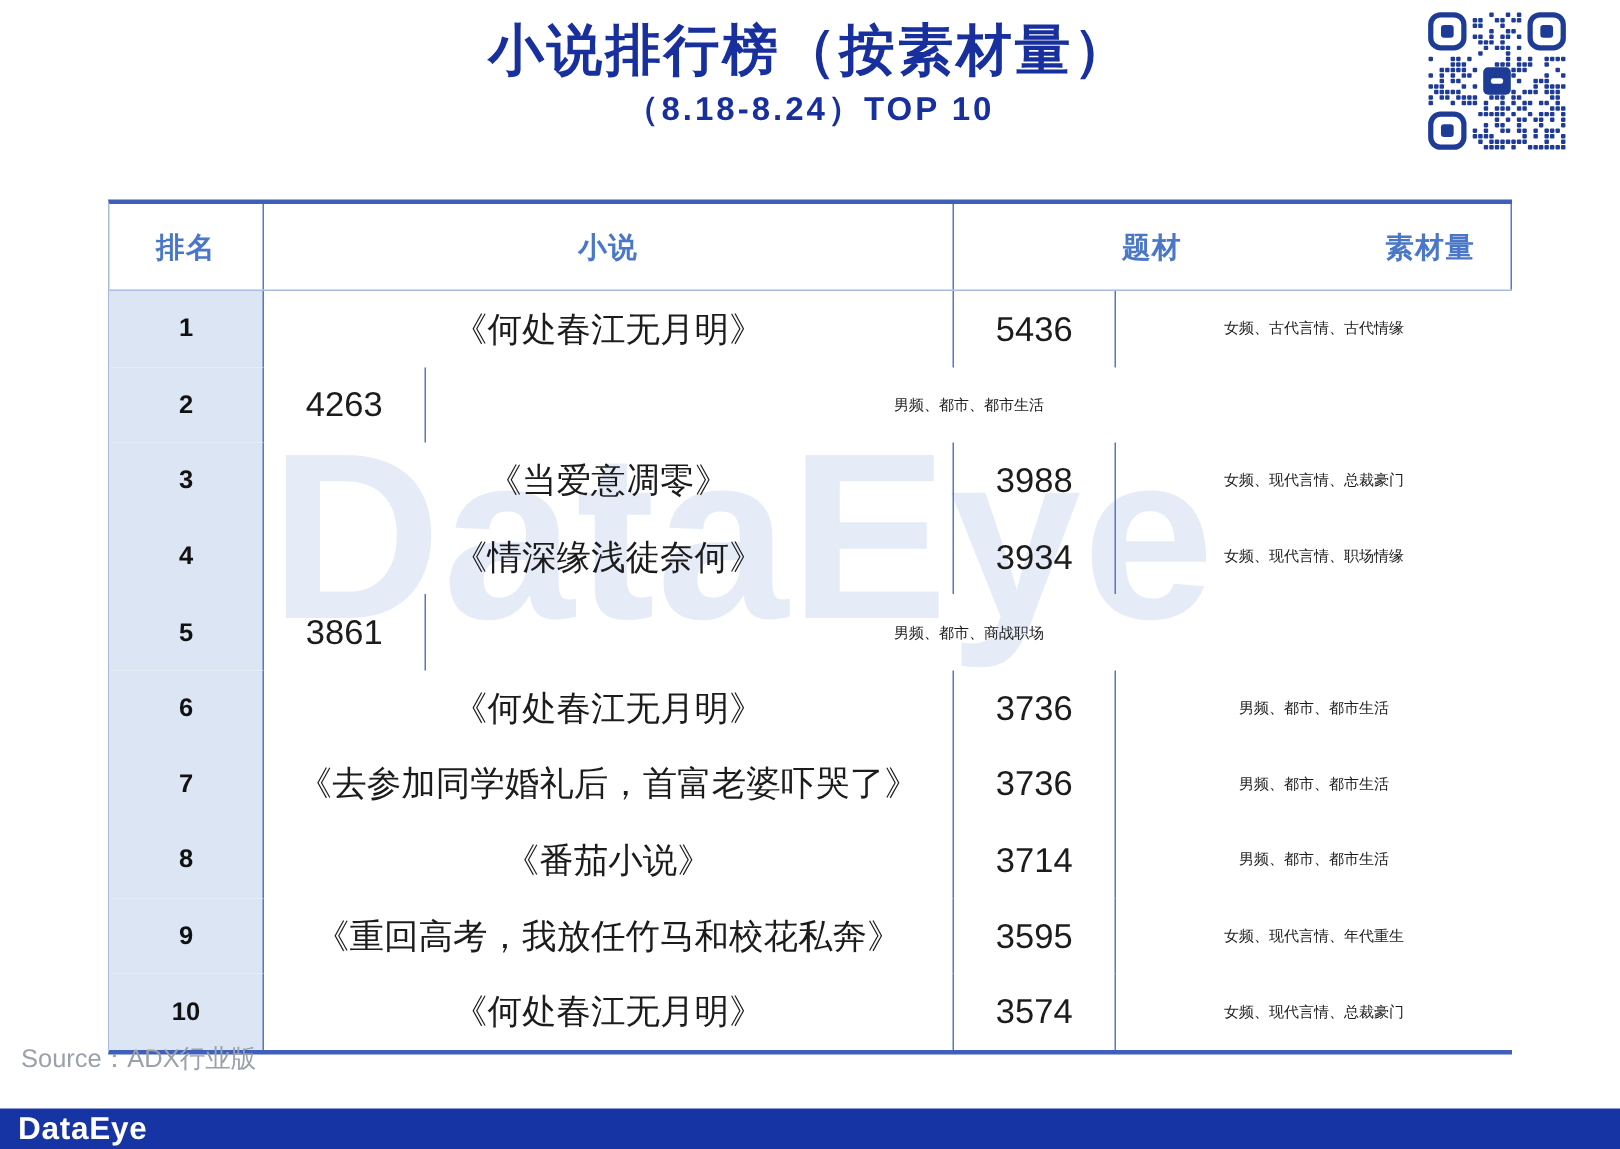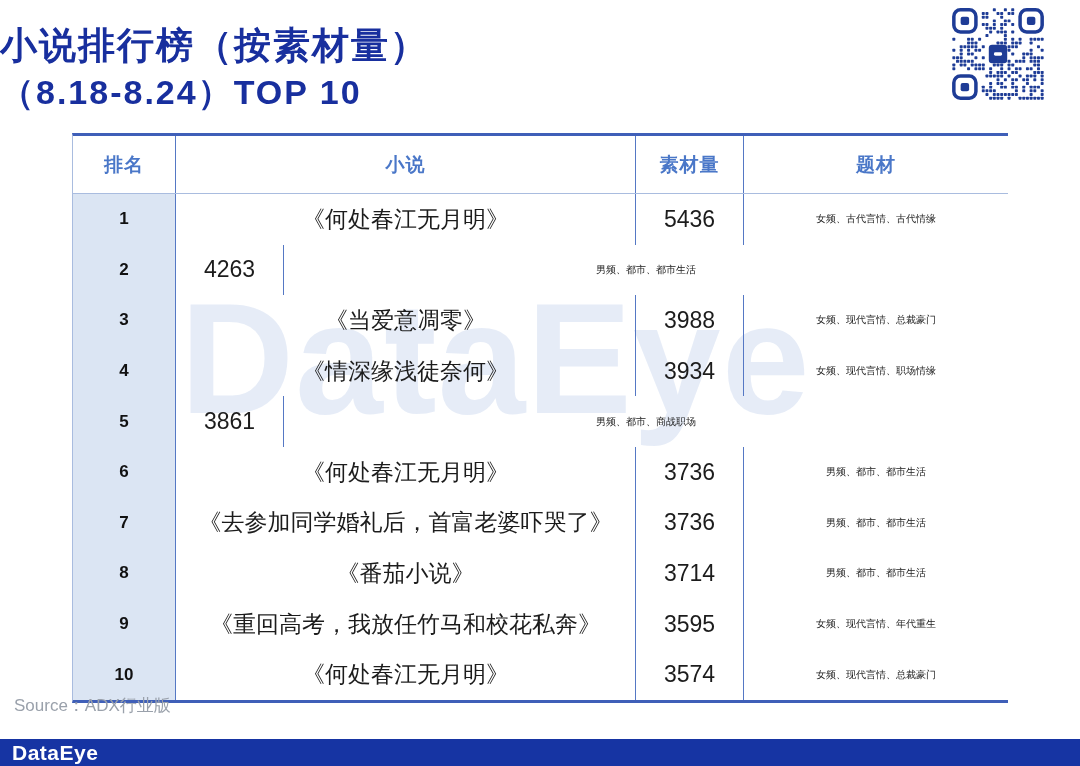--- a/index.html
+++ b/index.html
@@ -1,23 +1,23 @@
 <!DOCTYPE html>
 <html style="--accent_navy: #182f9e; --footer_navy: #1634a3; --header_blue: #4a77c8; --border_strong: #3f5fb8; --border_col: #5578c4; --border_light: #a9bcdf; --rank_bg: #dbe5f3; --watermark_blue: #4472c4; --source_gray: #9aa1ab; --qr_blue: #1e3c96;"><head>
 <meta charset="utf-8">
 <style>
   html,body{margin:0;padding:0;background:#fff;}
   .page{position:relative;width:1080px;height:766px;background:#fff;overflow:hidden;
         font-family:"Liberation Sans","DejaVu Sans",sans-serif;}
 
   
-  .title-block{position:absolute;top:24px;left:0;right:0;
+  .title-block{position:absolute;top:12px;left:0;right:0;text-align:center;
                color:var(--accent_navy);z-index:3;}
   .title-block h1{margin:0;font-size:37px;font-weight:700;letter-spacing:2px;line-height:1.2;}
-  .title-block h2{margin:4px 0 0;font-size:34px;font-weight:700;letter-spacing:2px;line-height:1.2;}
+  .title-block h2{margin:4px 0 0;font-size:22px;font-weight:700;letter-spacing:2px;line-height:1.2;}
 
   
   .qr{position:absolute;top:8px;right:36px;width:92px;height:92px;z-index:3;}
 
   
   .watermark{position:absolute;left:180px;top:268px;z-index:0;
              font-size:158px;font-weight:700;letter-spacing:1px;
              color:var(--watermark_blue);opacity:0.13;white-space:nowrap;}
 
   
@@ -270,22 +270,22 @@
       <rect x="36.800000000000004" y="36.800000000000004" width="18.400000000000002" height="18.400000000000002" rx="3.3120000000000003" fill="#1e3c96"></rect>
       <rect x="41.952000000000005" y="44.160000000000004" width="8.096000000000002" height="3.68" rx="1.4720000000000002" fill="#ffffff"></rect>
     </svg>
 
   <div class="watermark">DataEye</div>
 
   <section class="table">
     <div class="thead">
       <div class="th c-rank">排名</div>
       <div class="th c-novel">小说</div>
+      <div class="th c-genre">题材</div>
       <div class="th c-count">素材量</div>
-      <div class="th c-genre">题材</div>
     </div>
     <div class="tbody" id="tbody">
         <div class="tr">
           <div class="td c-rank">1</div>
           <div class="td c-novel">《何处春江无月明》</div>
           <div class="td c-count">5436</div>
           <div class="td c-genre">女频、古代言情、古代情缘</div>
         </div>
         <div class="tr">
           <div class="td c-rank">2</div>

